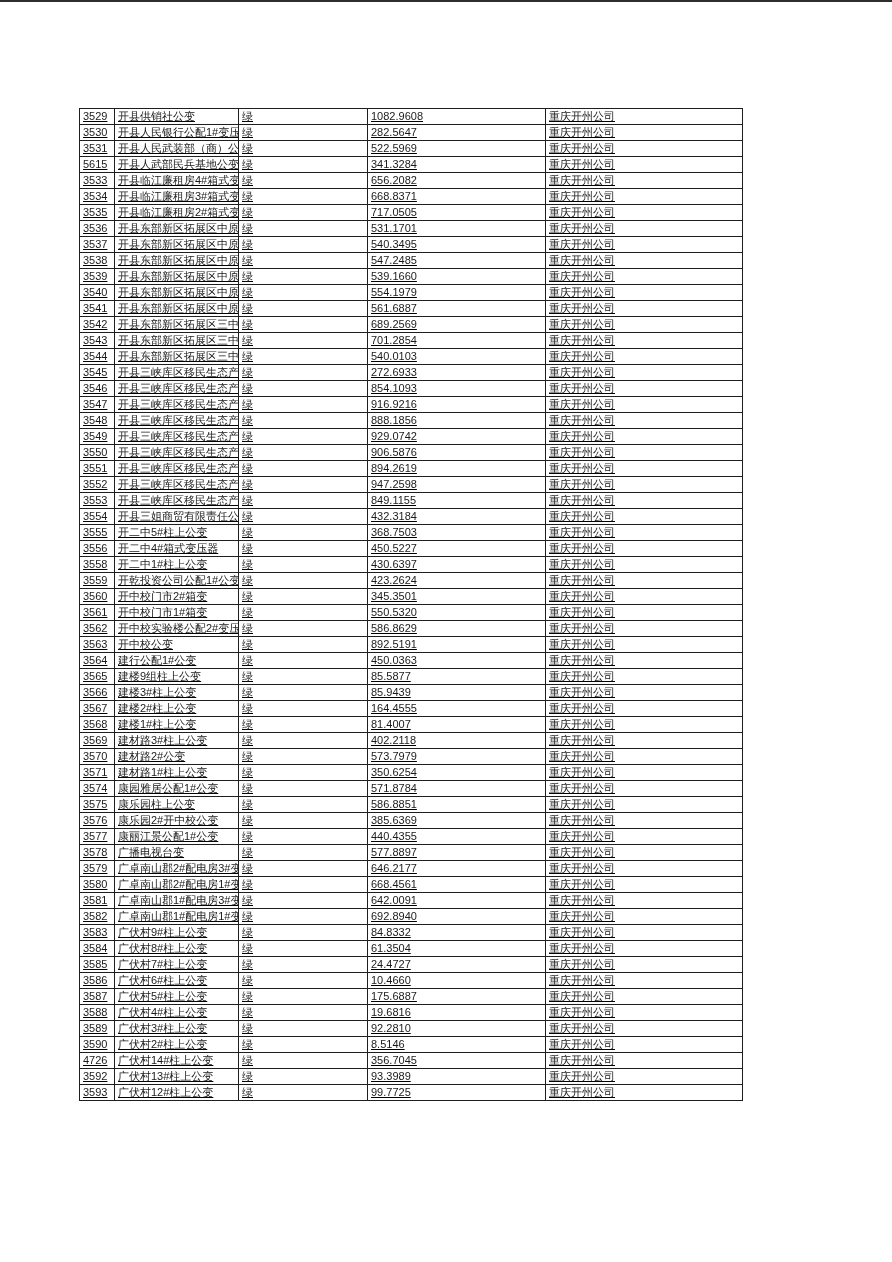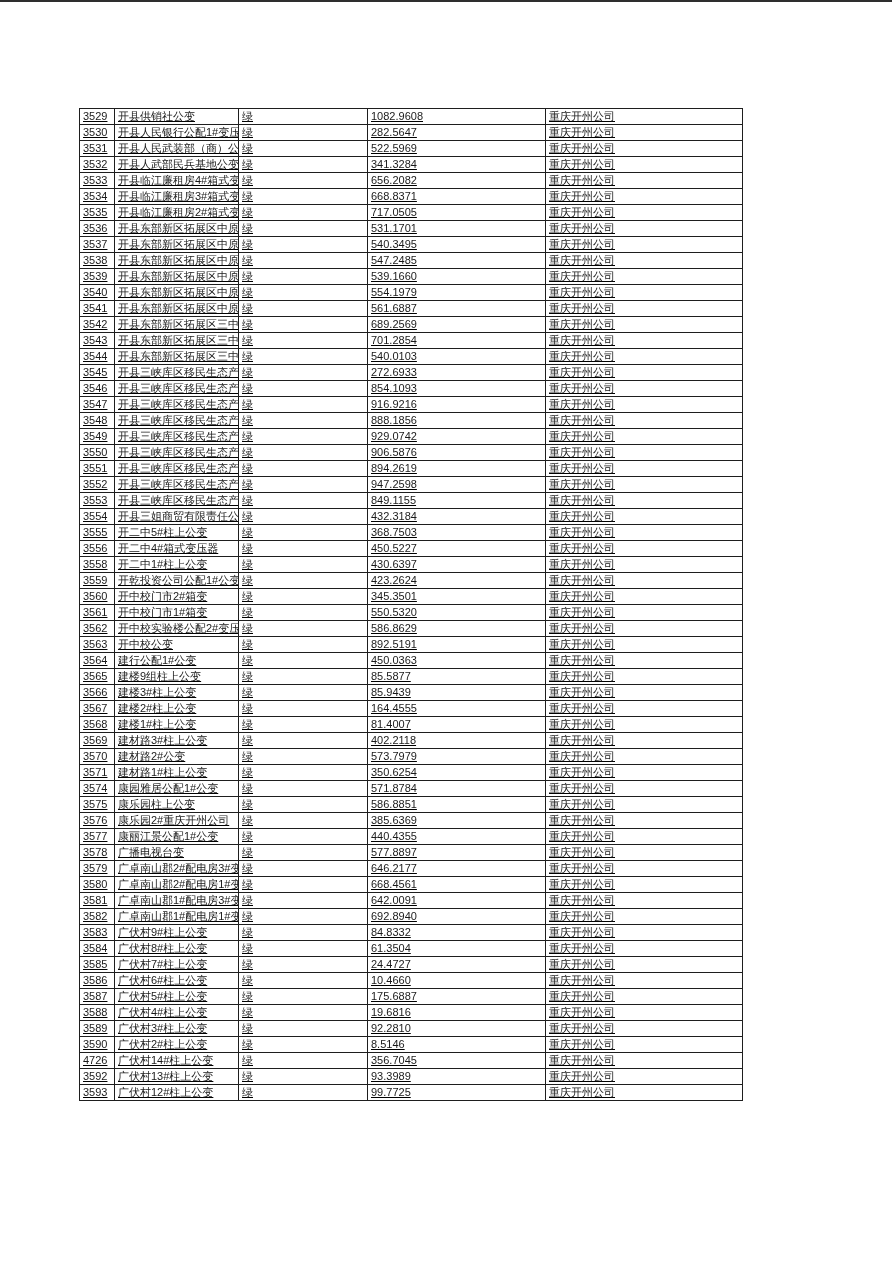--- a/index.html
+++ b/index.html
@@ -68,21 +68,21 @@
         <td class="col-company">重庆开州公司</td>
       </tr>
       <tr>
         <td class="col-id">3531</td>
         <td class="col-name">开县人民武装部（商）公变</td>
         <td class="col-status">绿</td>
         <td class="col-value">522.5969</td>
         <td class="col-company">重庆开州公司</td>
       </tr>
       <tr>
-        <td class="col-id">3532</td>
+        <td class="col-id">5615</td>
         <td class="col-name">开县人武部民兵基地公变</td>
         <td class="col-status">绿</td>
         <td class="col-value">341.3284</td>
         <td class="col-company">重庆开州公司</td>
       </tr>
       <tr>
         <td class="col-id">3533</td>
         <td class="col-name">开县临江廉租房4#箱式变</td>
         <td class="col-status">绿</td>
         <td class="col-value">656.2082</td>
@@ -356,21 +356,21 @@
       </tr>
       <tr>
         <td class="col-id">3575</td>
         <td class="col-name">康乐园柱上公变</td>
         <td class="col-status">绿</td>
         <td class="col-value">586.8851</td>
         <td class="col-company">重庆开州公司</td>
       </tr>
       <tr>
         <td class="col-id">3576</td>
-        <td class="col-name">康乐园2#重庆开州公司</td>
+        <td class="col-name">康乐园2#开中校公变</td>
         <td class="col-status">绿</td>
         <td class="col-value">385.6369</td>
         <td class="col-company">重庆开州公司</td>
       </tr>
       <tr>
         <td class="col-id">3577</td>
         <td class="col-name">康丽江景公配1#公变</td>
         <td class="col-status">绿</td>
         <td class="col-value">440.4355</td>
         <td class="col-company">重庆开州公司</td>

